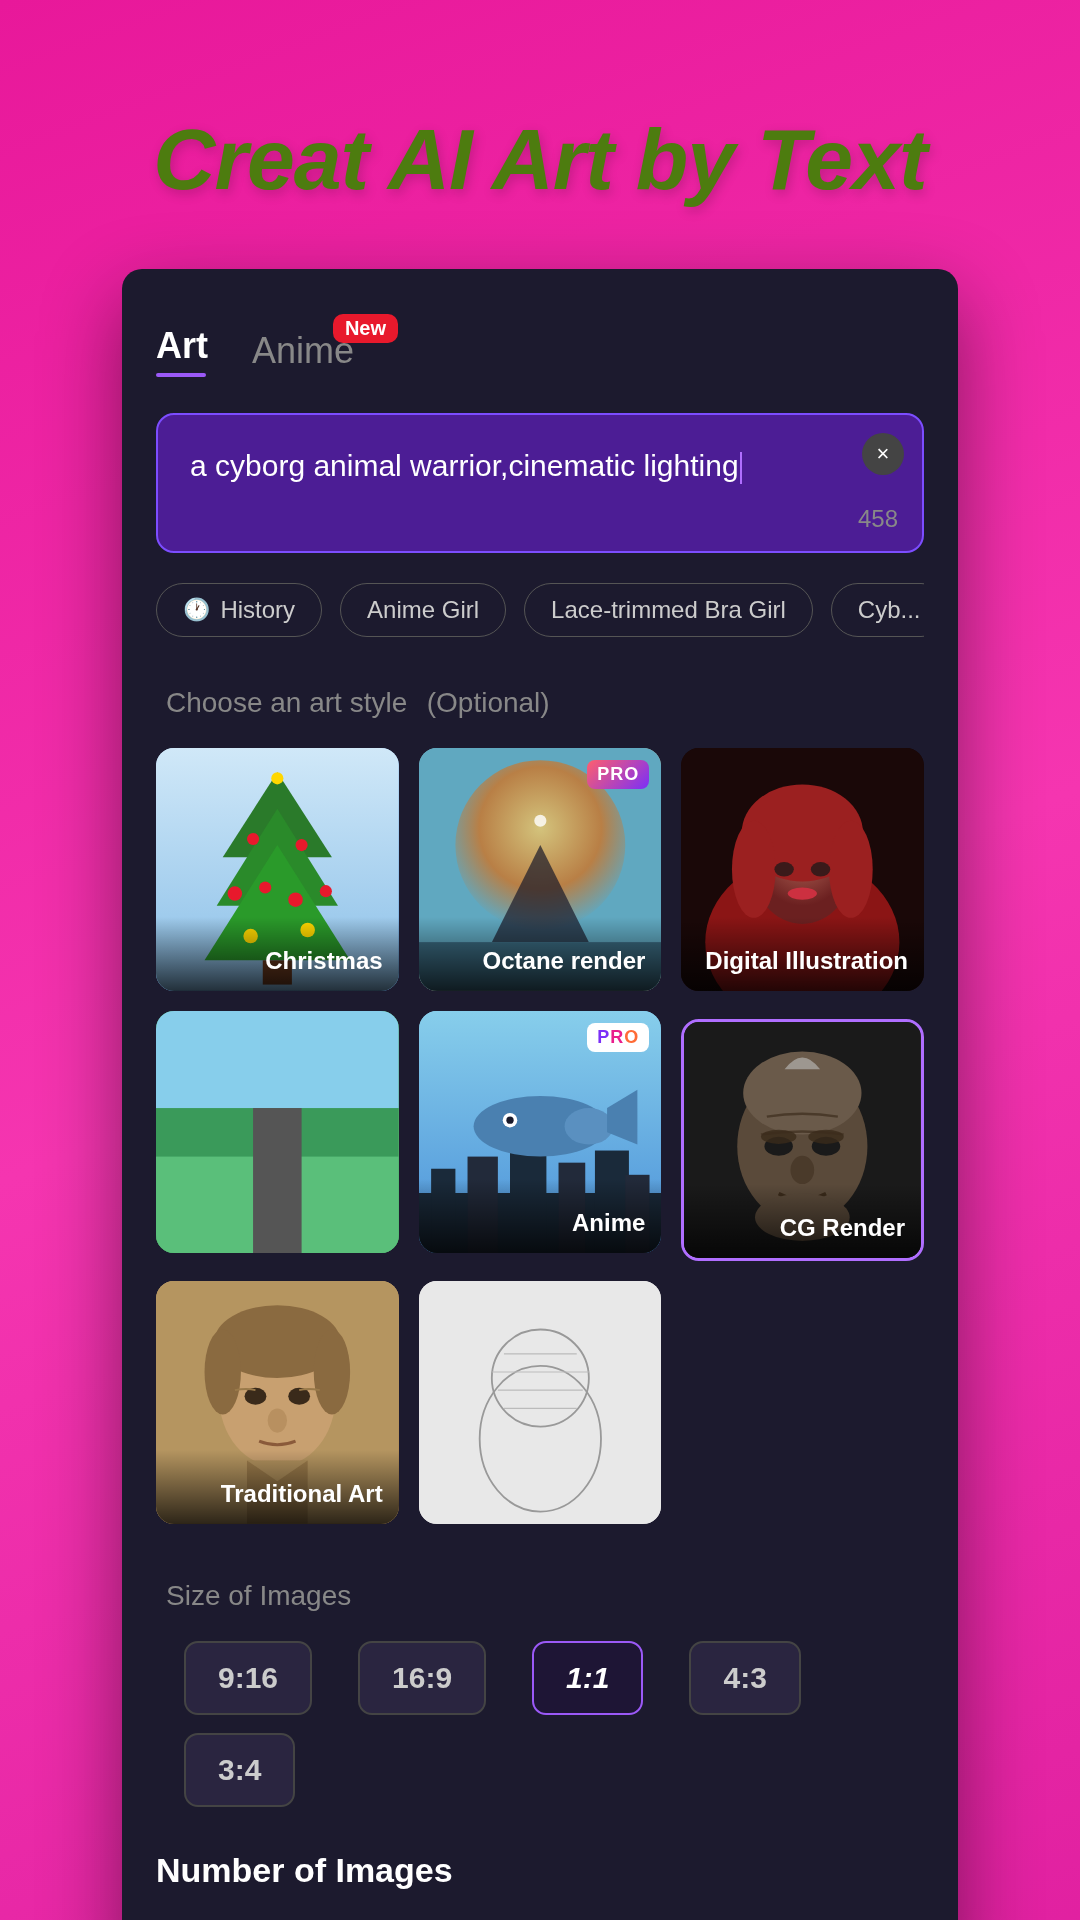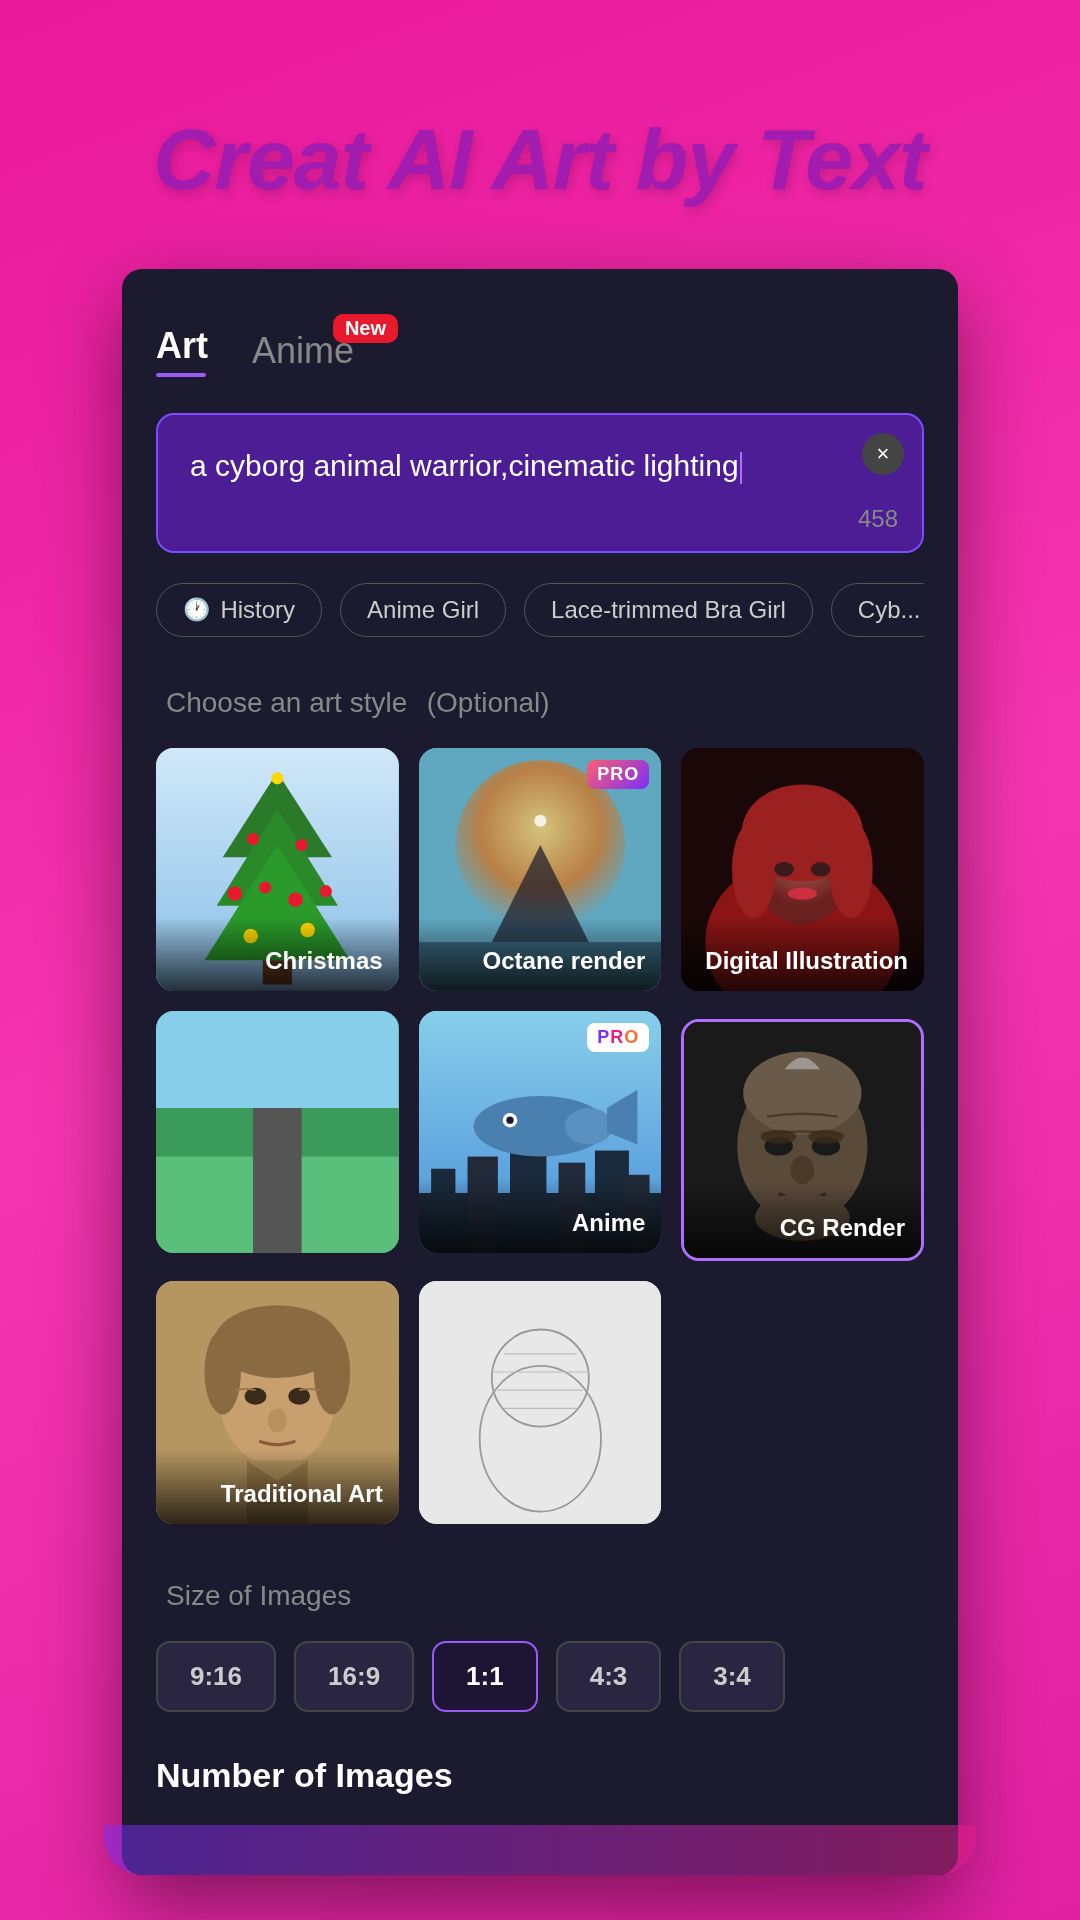--- a/index.html
+++ b/index.html
@@ -8,21 +8,21 @@
       min-height: 1920px;
       background: linear-gradient(160deg, #e8189a 0%, #f535b0 50%, #e020a0 100%);
       font-family: -apple-system, BlinkMacSystemFont, 'Segoe UI', sans-serif;
       display: flex;
       flex-direction: column;
       align-items: center;
       overflow-x: hidden;
     }
 
     .hero-title {
-      color: #a21caf;
+      color: #4d7c0f;
       font-size: 86px;
       font-weight: 900;
       text-align: center;
       margin-top: 110px;
       margin-bottom: 60px;
       line-height: 1.15;
       letter-spacing: -1px;
       font-style: italic;
       text-shadow: 2px 4px 12px rgba(0,0,0,0.18);
       padding: 0 60px;
@@ -245,31 +245,33 @@
     .size-options {
       display: flex;
       gap: 18px;
       flex-wrap: wrap;
     }
     .size-btn {
       background: #2a2540;
       border: 2px solid #444;
       border-radius: 14px;
       color: #ccc;
-      font-size: 26px;
+      font-size: 30px;
       font-weight: 600;
       padding: 18px 32px;
       cursor: pointer;
       min-width: 100px;
       text-align: center;
+      margin-left: 28px;
     }
     .size-btn.active {
       border-color: #9b59f7;
       background: #1e1535;
       color: #fff;
+      font-style: italic;
     }
 
     .num-images-title {
       color: #fff;
       font-size: 34px;
       font-weight: 700;
       margin-top: 10px;
     }
   </style>
 </head>

